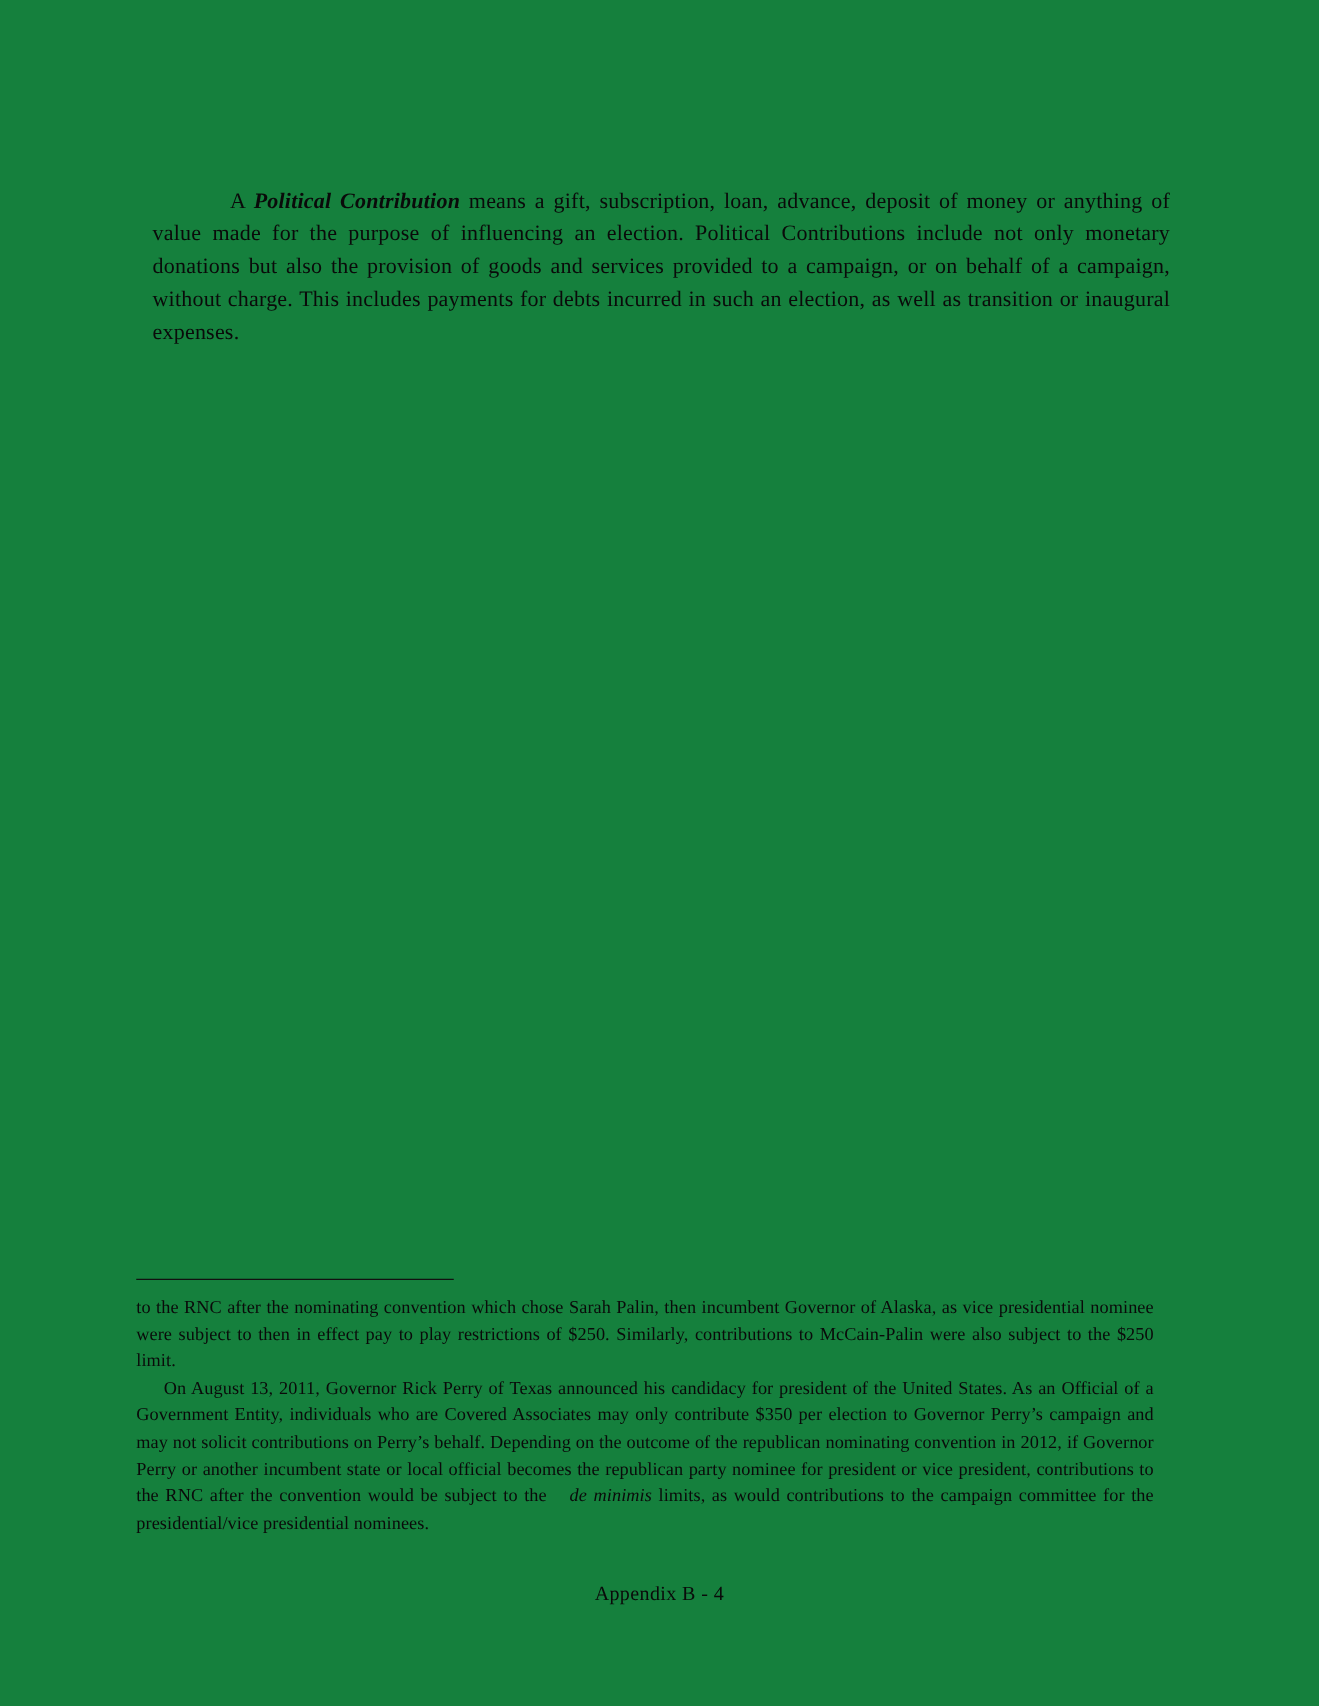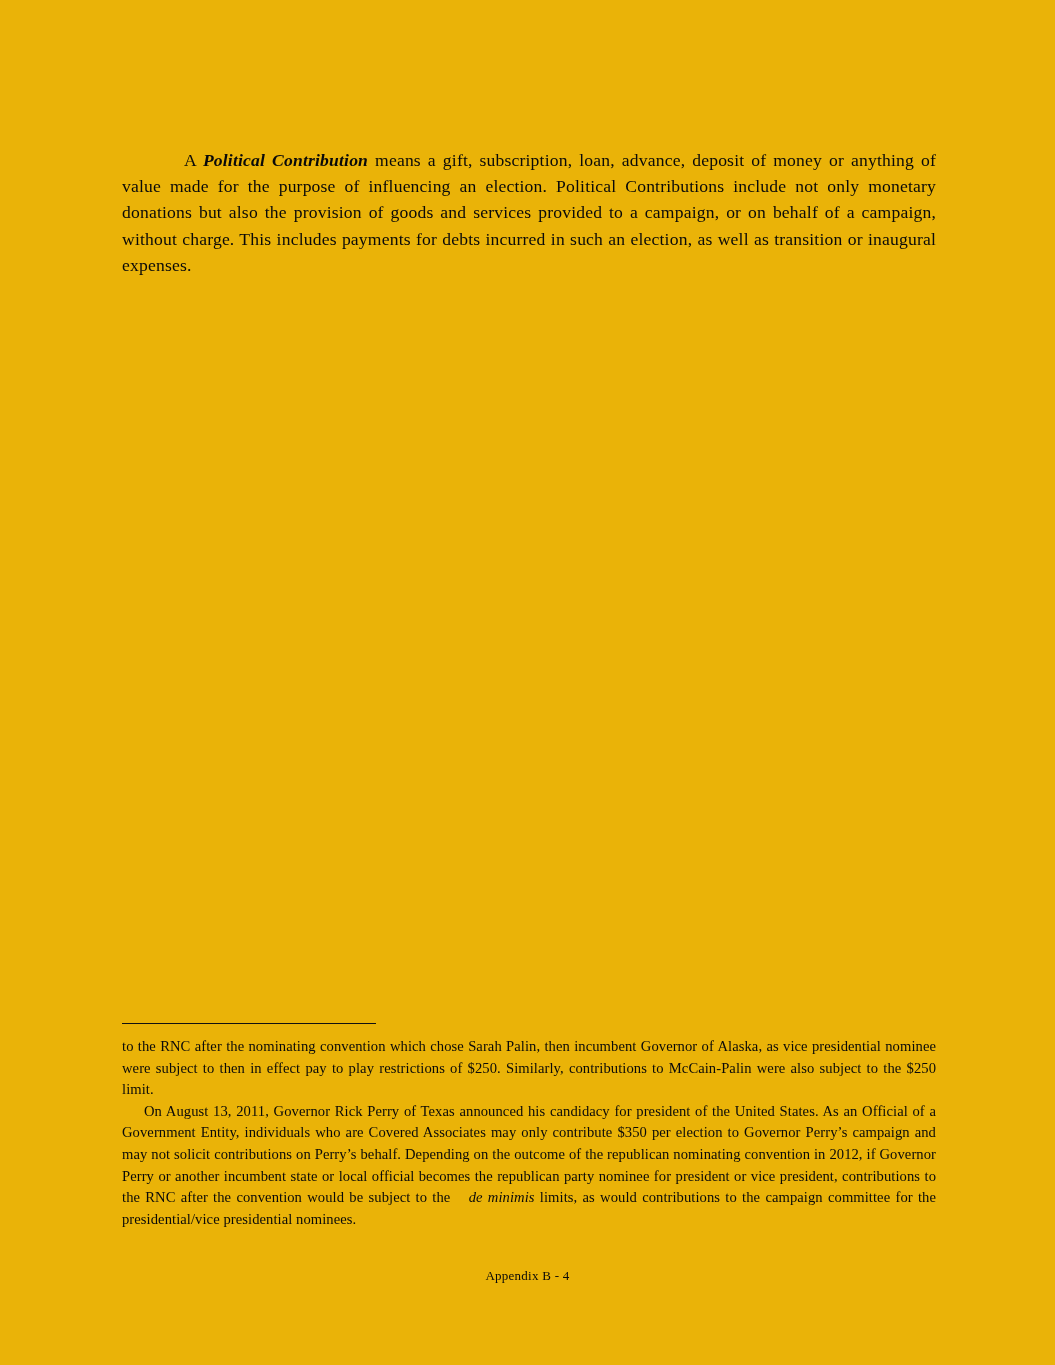--- a/index.html
+++ b/index.html
@@ -10,21 +10,21 @@
   body {
     font-family: "Liberation Serif", "DejaVu Serif", serif;
     color: #0a0a0a;
     -webkit-font-smoothing: antialiased;
   }
 
   .page {
     position: relative;
     width: 1055px;
     height: 1365px;
-    background: #eab308;
+    background: #15803d;
     overflow: hidden;
     box-sizing: border-box;
   }
 
   
   .body-block {
     position: absolute;
     left: 122px;
     top: 147px;
     width: 814px;
@@ -42,21 +42,21 @@
   }
 
   .b-i {
     font-weight: bold;
     font-style: italic;
   }
 
   
   .footnote-area {
     position: absolute;
-    left: 122px;
+    left: 109px;
     top: 1023px;
     width: 814px;
   }
 
   .footnote-rule {
     width: 254px;
     height: 0;
     border-top: 1.6px solid #111111;
     margin: 0 0 12px 0;
   }
@@ -83,21 +83,21 @@
     margin-left: 13px;
   }
 
   
   .page-footer {
     position: absolute;
     left: 0;
     top: 1266px;
     width: 1055px;
     text-align: center;
-    font-size: 13px;
+    font-size: 16px;
     line-height: 20px;
     letter-spacing: 0.02em;
   }
 </style>
 </head>
 <body>
 
 <div class="page">
 
   <div class="body-block">

